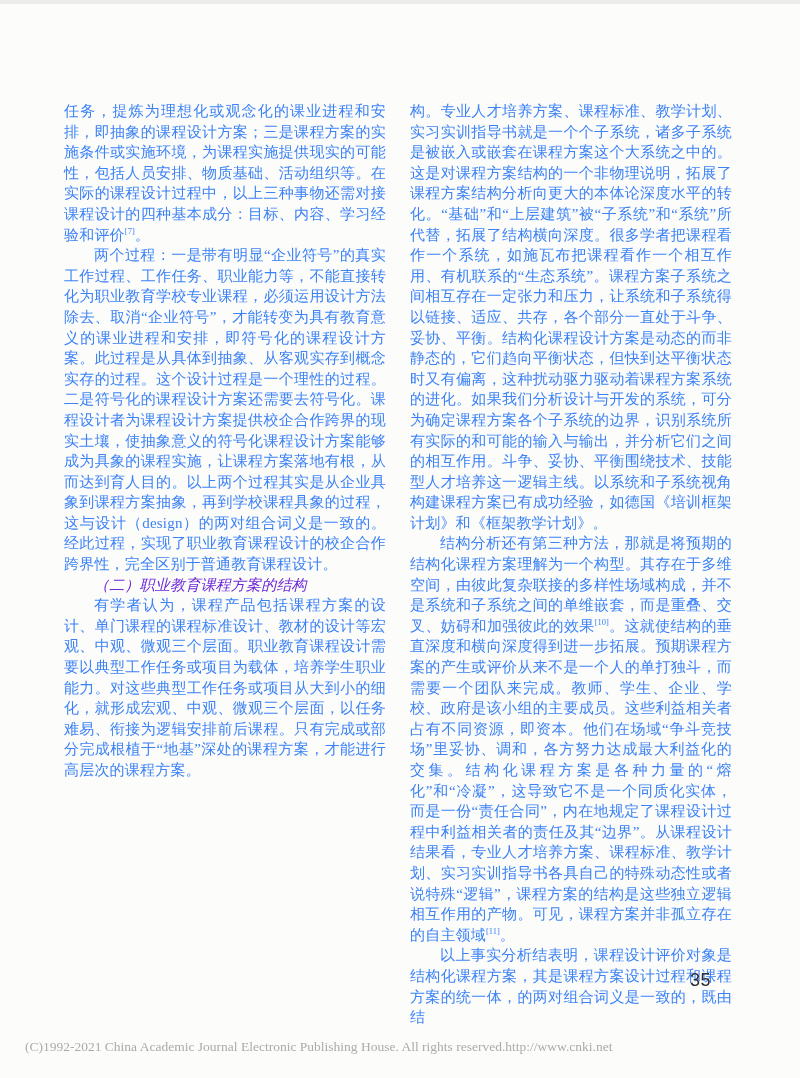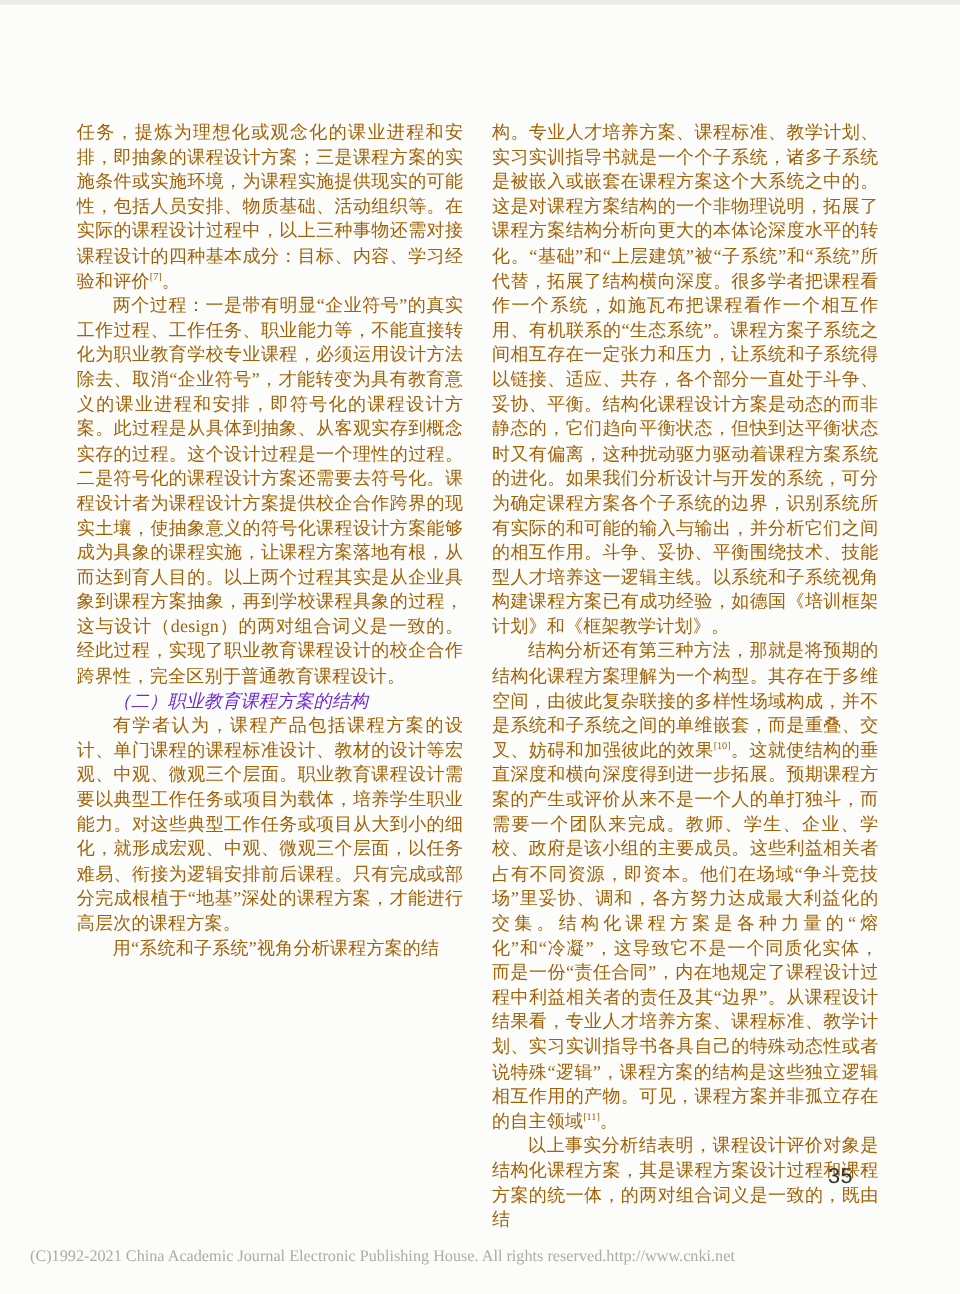--- a/index.html
+++ b/index.html
@@ -36,21 +36,21 @@
   }
   .column {
     width: 322px;
     flex: 0 0 322px;
   }
   .column p {
     margin: 0;
     font-size: 15px;
     line-height: 20.6px;
     text-align: justify;
-    color: #a16207;
+    color: #3b82f6;
     letter-spacing: 0.2px;
     text-justify: inter-character;
   }
   .column p.indent {
     text-indent: 2em;
   }
   .column p.heading {
     font-style: italic;
     text-indent: 2em;
     color: #6d28d9;
@@ -89,21 +89,20 @@
 
 <div class="page">
   <div class="scan-top-edge"></div>
 
   <div class="content">
     <div class="column">
         <p class="para">任务，提炼为理想化或观念化的课业进程和安排，即抽象的课程设计方案；三是课程方案的实施条件或实施环境，为课程实施提供现实的可能性，包括人员安排、物质基础、活动组织等。在实际的课程设计过程中，以上三种事物还需对接课程设计的四种基本成分：目标、内容、学习经验和评价<sup>[7]</sup>。</p>
         <p class="para indent">两个过程：一是带有明显“企业符号”的真实工作过程、工作任务、职业能力等，不能直接转化为职业教育学校专业课程，必须运用设计方法除去、取消“企业符号”，才能转变为具有教育意义的课业进程和安排，即符号化的课程设计方案。此过程是从具体到抽象、从客观实存到概念实存的过程。这个设计过程是一个理性的过程。二是符号化的课程设计方案还需要去符号化。课程设计者为课程设计方案提供校企合作跨界的现实土壤，使抽象意义的符号化课程设计方案能够成为具象的课程实施，让课程方案落地有根，从而达到育人目的。以上两个过程其实是从企业具象到课程方案抽象，再到学校课程具象的过程，这与设计（design）的两对组合词义是一致的。经此过程，实现了职业教育课程设计的校企合作跨界性，完全区别于普通教育课程设计。</p>
         <p class="heading">（二）职业教育课程方案的结构</p>
         <p class="para indent">有学者认为，课程产品包括课程方案的设计、单门课程的课程标准设计、教材的设计等宏观、中观、微观三个层面。职业教育课程设计需要以典型工作任务或项目为载体，培养学生职业能力。对这些典型工作任务或项目从大到小的细化，就形成宏观、中观、微观三个层面，以任务难易、衔接为逻辑安排前后课程。只有完成或部分完成根植于“地基”深处的课程方案，才能进行高层次的课程方案。</p>
-        <p class="para indent">用“系统和子系统”视角分析课程方案的结</p>
       </div>
     <div class="column">
         <p class="para">构。专业人才培养方案、课程标准、教学计划、实习实训指导书就是一个个子系统，诸多子系统是被嵌入或嵌套在课程方案这个大系统之中的。这是对课程方案结构的一个非物理说明，拓展了课程方案结构分析向更大的本体论深度水平的转化。“基础”和“上层建筑”被“子系统”和“系统”所代替，拓展了结构横向深度。很多学者把课程看作一个系统，如施瓦布把课程看作一个相互作用、有机联系的“生态系统”。课程方案子系统之间相互存在一定张力和压力，让系统和子系统得以链接、适应、共存，各个部分一直处于斗争、妥协、平衡。结构化课程设计方案是动态的而非静态的，它们趋向平衡状态，但快到达平衡状态时又有偏离，这种扰动驱力驱动着课程方案系统的进化。如果我们分析设计与开发的系统，可分为确定课程方案各个子系统的边界，识别系统所有实际的和可能的输入与输出，并分析它们之间的相互作用。斗争、妥协、平衡围绕技术、技能型人才培养这一逻辑主线。以系统和子系统视角构建课程方案已有成功经验，如德国《培训框架计划》和《框架教学计划》。</p>
         <p class="para indent">结构分析还有第三种方法，那就是将预期的结构化课程方案理解为一个构型。其存在于多维空间，由彼此复杂联接的多样性场域构成，并不是系统和子系统之间的单维嵌套，而是重叠、交叉、妨碍和加强彼此的效果<sup>[10]</sup>。这就使结构的垂直深度和横向深度得到进一步拓展。预期课程方案的产生或评价从来不是一个人的单打独斗，而需要一个团队来完成。教师、学生、企业、学校、政府是该小组的主要成员。这些利益相关者占有不同资源，即资本。他们在场域“争斗竞技场”里妥协、调和，各方努力达成最大利益化的交集。结构化课程方案是各种力量的“熔化”和“冷凝”，这导致它不是一个同质化实体，而是一份“责任合同”，内在地规定了课程设计过程中利益相关者的责任及其“边界”。从课程设计结果看，专业人才培养方案、课程标准、教学计划、实习实训指导书各具自己的特殊动态性或者说特殊“逻辑”，课程方案的结构是这些独立逻辑相互作用的产物。可见，课程方案并非孤立存在的自主领域<sup>[11]</sup>。</p>
         <p class="para indent">以上事实分析结表明，课程设计评价对象是结构化课程方案，其是课程方案设计过程和课程方案的统一体，的两对组合词义是一致的，既由结</p>
       </div>
   </div>
 
   <div class="page-number">35</div>
 

